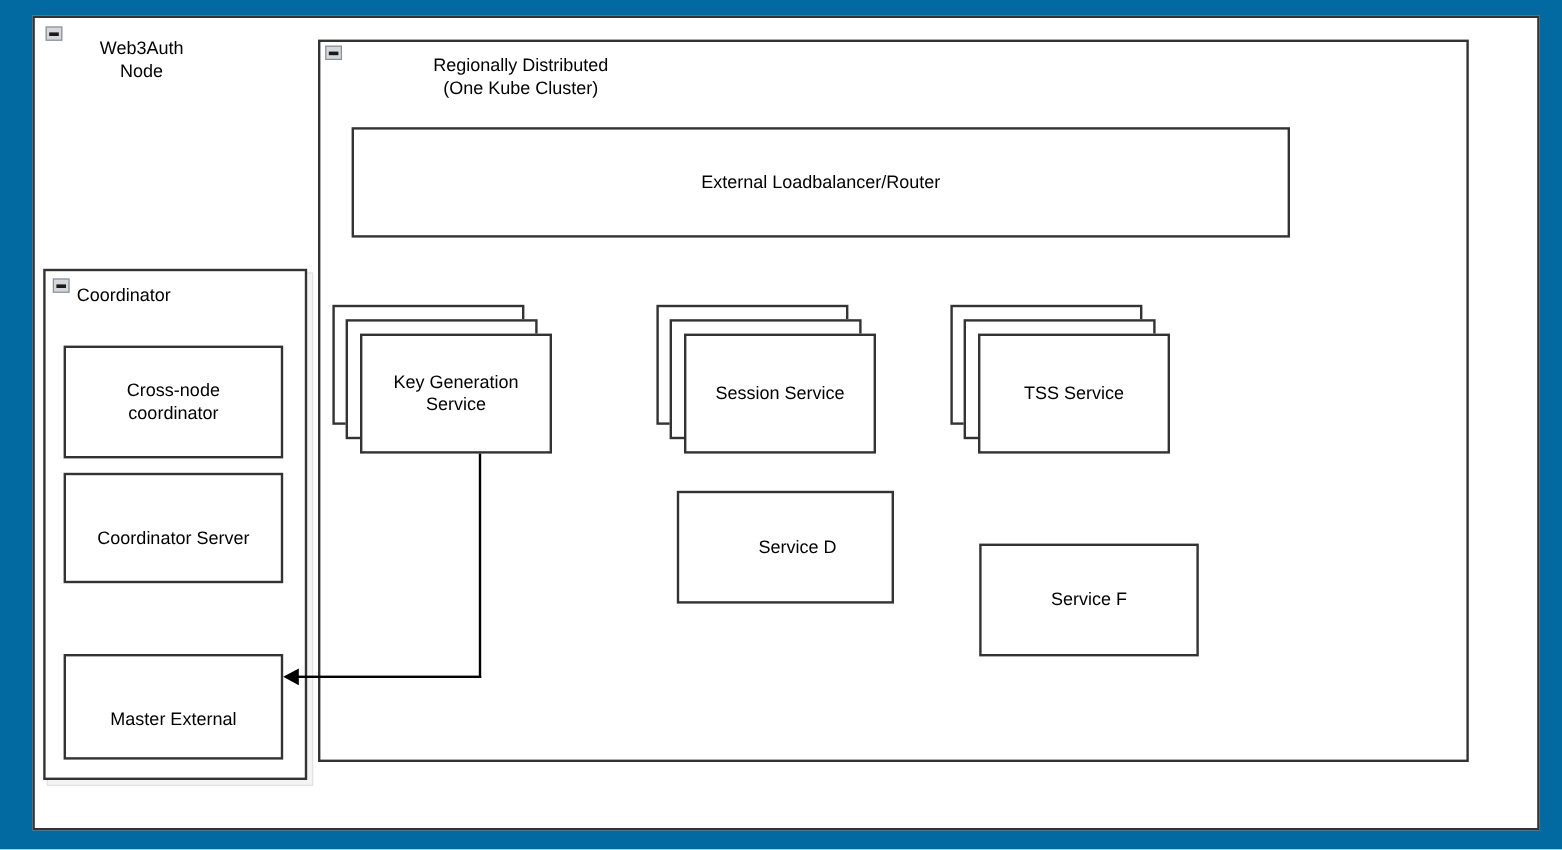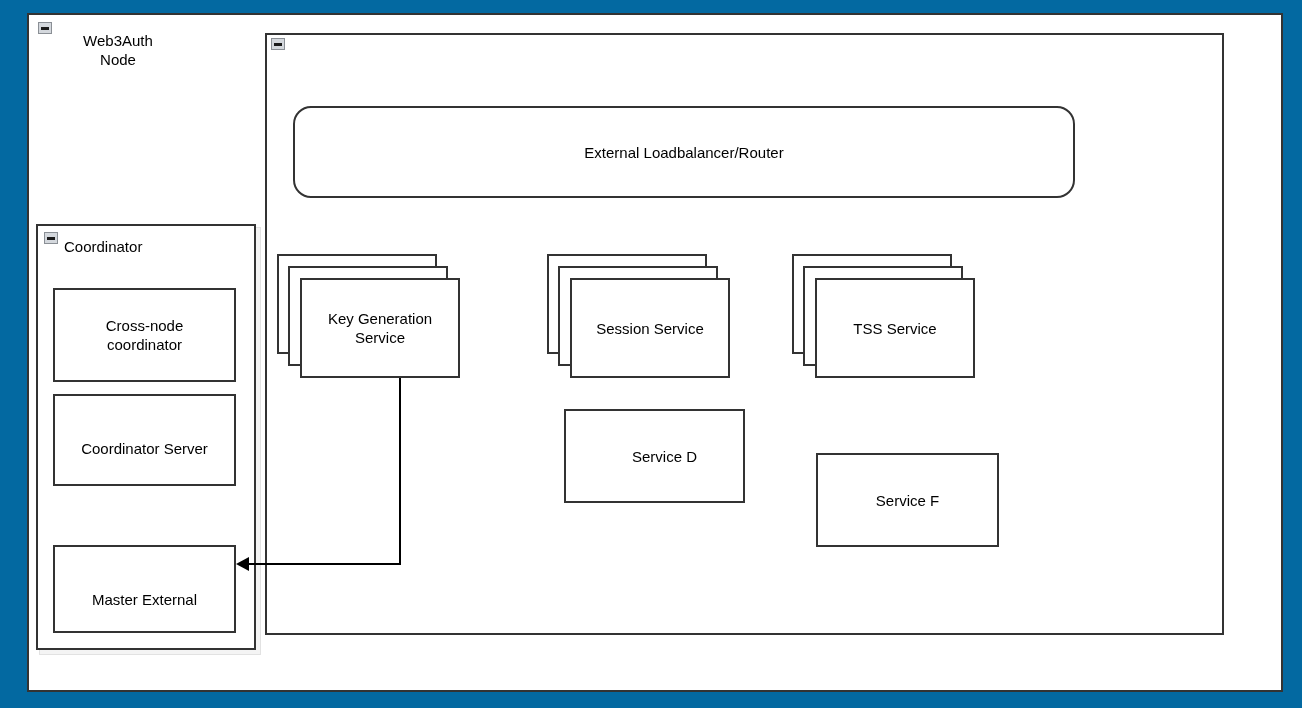--- a/index.html
+++ b/index.html
@@ -128,22 +128,24 @@
 
   <div class="collapse-icon" style="left:38px; top:22px;"></div>
 
   <div class="label label-center" style="left:50px; top:31px; width:136px;">Web3Auth
 Node</div>
 
   <div class="container-box" style="left:265px; top:33px; width:959px; height:602px;"></div>
 
   <div class="collapse-icon" style="left:271px; top:38px;"></div>
 
-
-  <div class="box" style="left:293px; top:106px; width:782px; height:92px;border-radius:18px;">
+  <div class="label label-center" style="left:287px; top:45px; width:294px;">Regionally Distributed
+(One Kube Cluster)</div>
+
+  <div class="box" style="left:293px; top:106px; width:782px; height:92px;">
     <div class="box-label" style="top:50%; transform:translateY(-50%);">External Loadbalancer/Router</div>
   </div>
 
   <div class="stack" style="left:547px; top:254px;">
     <div class="layer layer-back"></div>
     <div class="layer layer-mid"></div>
     <div class="layer layer-front">
       <div class="box-label">Session Service</div>
     </div>
   </div>

